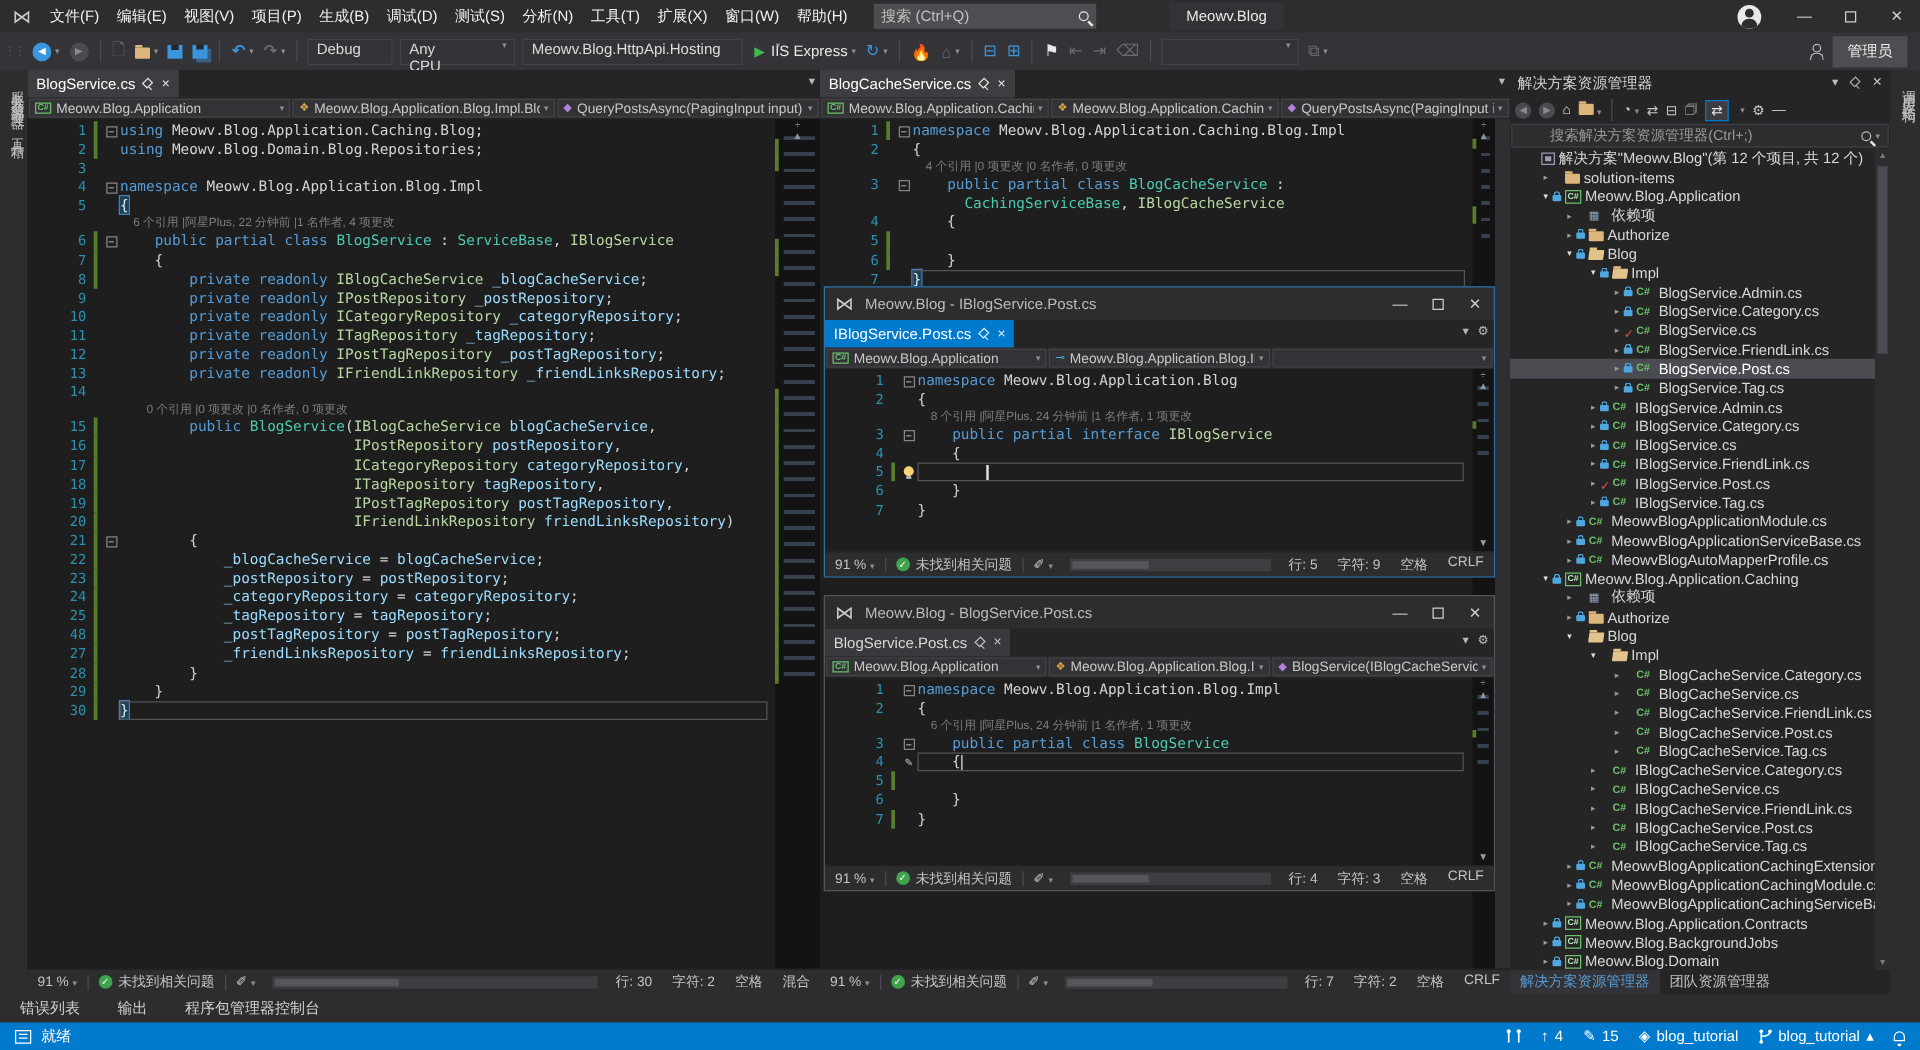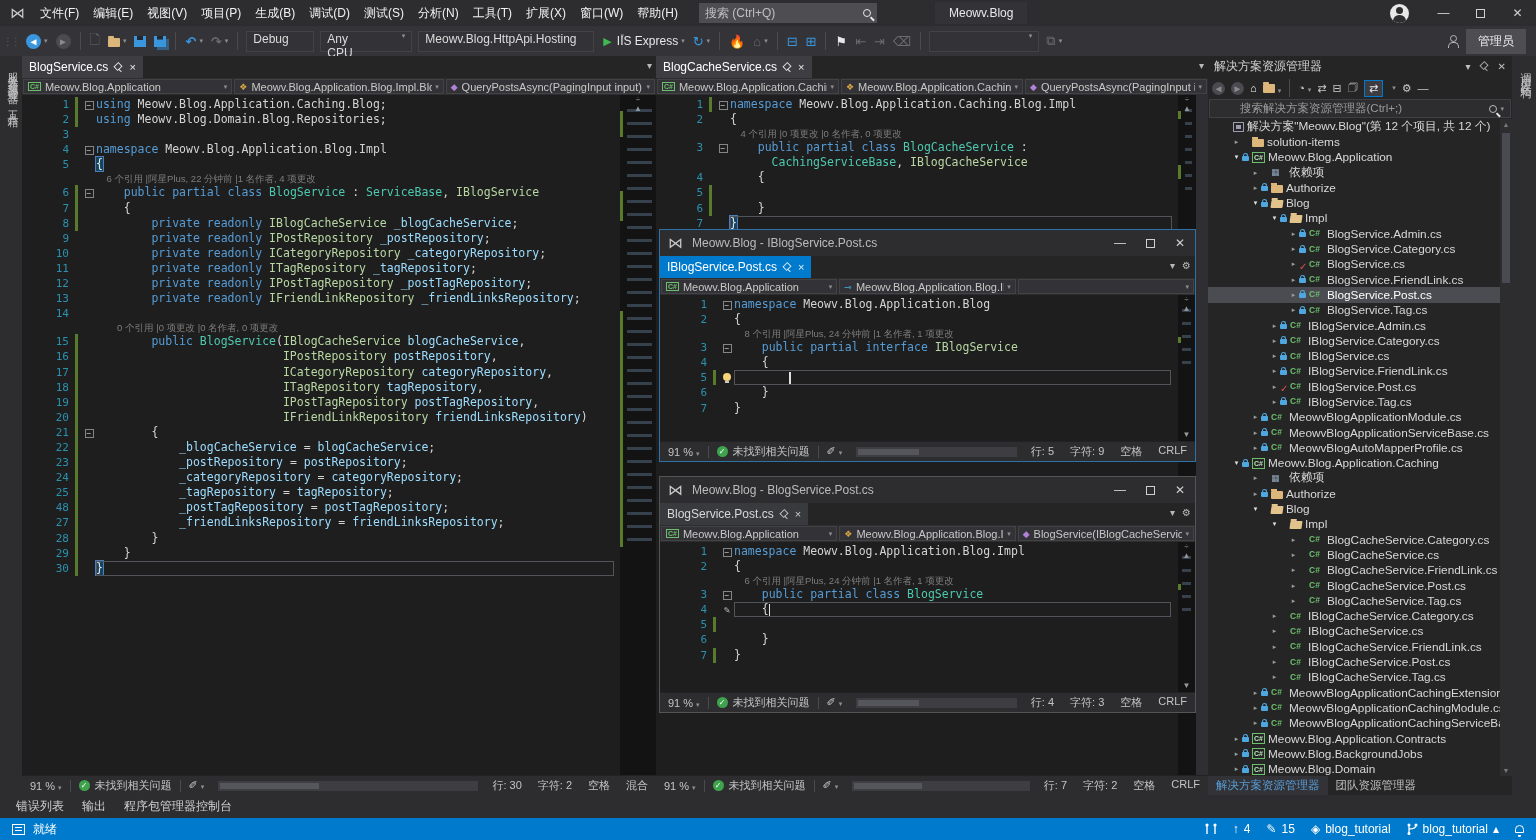--- a/index.html
+++ b/index.html
@@ -147,21 +147,21 @@
   .ti-solution::after{content:"";position:absolute;left:2px;top:2px;right:2px;bottom:2px;background:#9a9ab0;}
   .tree-label{font-size:11.8px;}
   .sx-scroll{position:absolute;right:0;top:63px;bottom:19px;width:12px;background:#2d2d30;}
   .sx-scroll .th{position:absolute;left:2px;top:14px;width:8px;height:150px;background:#4a4a52;}
   .sx-scroll .a{position:absolute;left:0;width:12px;text-align:center;font-size:7px;color:#7a7a7a;}
   .sx-tabs{position:absolute;left:0;right:0;bottom:0;height:19px;background:#252526;display:flex;font-size:11.5px;}
   .sx-tab{padding:2px 8px;color:#c0c0c0;}
   .sx-tab.active{background:#333337;color:#569cd6;}
 
   
-  #panel-tabs{position:absolute;left:0;top:795px;width:1536px;height:23px;background:#2d2d30;display:flex;align-items:center;padding-left:8px;gap:2px;font-size:12px;color:#d0d0d0;}
+  #panel-tabs{position:absolute;left:0;top:795px;width:1536px;height:23px;background:#2d2d30;display:flex;align-items:center;padding-left:8px;gap:14px;font-size:12px;color:#d0d0d0;}
   #panel-tabs .ptab{padding:3px 8px;}
   #statusbar{position:absolute;left:0;top:818px;width:1536px;height:22px;background:#007acc;color:#ffffff;display:flex;align-items:center;font-size:12px;padding:0 12px;gap:14px;}
   .sb-left{display:flex;align-items:center;gap:8px;}
   .sb-ico{width:13px;height:11px;border:1px solid #fff;position:relative;display:inline-block;}
   .sb-ico::after{content:"";position:absolute;left:2px;top:2px;width:7px;height:1px;background:#fff;box-shadow:0 3px 0 #fff;}
   .sb-right{margin-left:auto;display:flex;align-items:center;gap:16px;}
   .sb-item{display:inline-flex;align-items:center;gap:5px;}
   .bell{width:9px;height:8px;border:1px solid #fff;border-radius:5px 5px 0 0;position:relative;display:inline-block;}
   .bell::after{content:"";position:absolute;left:2px;top:9px;width:3px;height:2px;background:#fff;border-radius:0 0 2px 2px;}
 </style>

